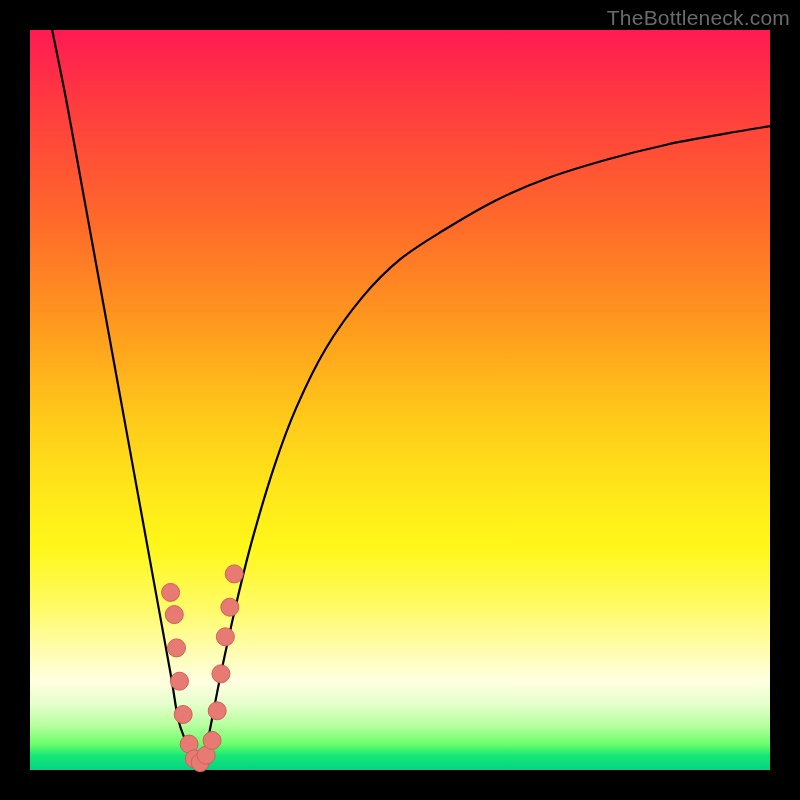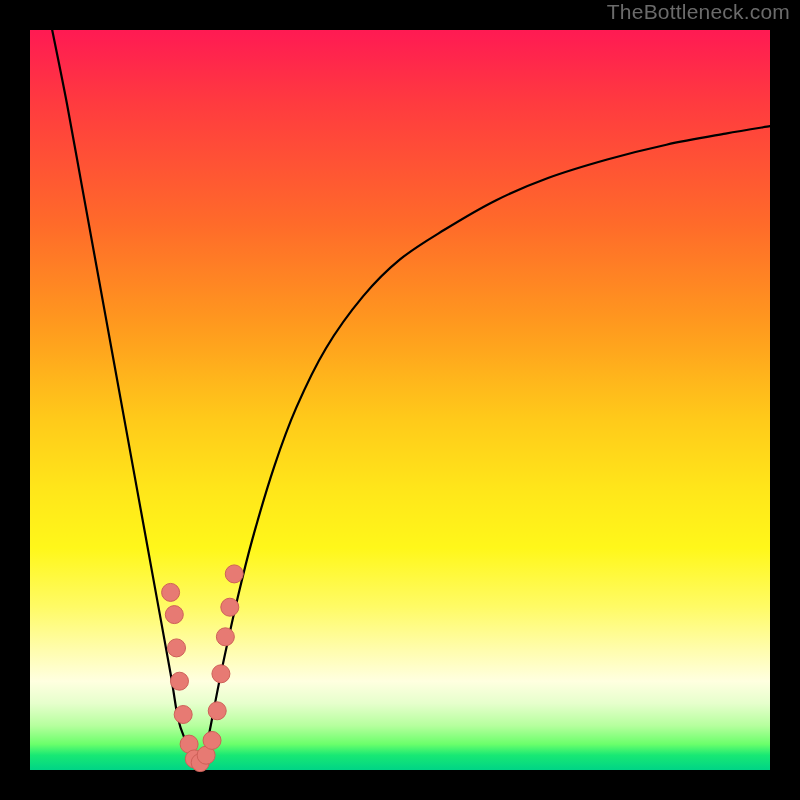--- a/index.html
+++ b/index.html
@@ -37,21 +37,21 @@
       #ffffe0 88%,
       #e6ffcc 91%,
       #b6ff9e 94%,
       #6bff6b 96.5%,
       #18e874 98%,
       #00d486 100%
     );
   }
   .watermark {
     position: absolute;
-    top: 0;
+    top: 6px;
     right: 10px;
     color: #6b6b6b;
     font-size: 21px;
     letter-spacing: 0.2px;
     user-select: none;
   }
   svg.curves {
     position: absolute;
     top: 0; left: 0;
     width: 740px;

